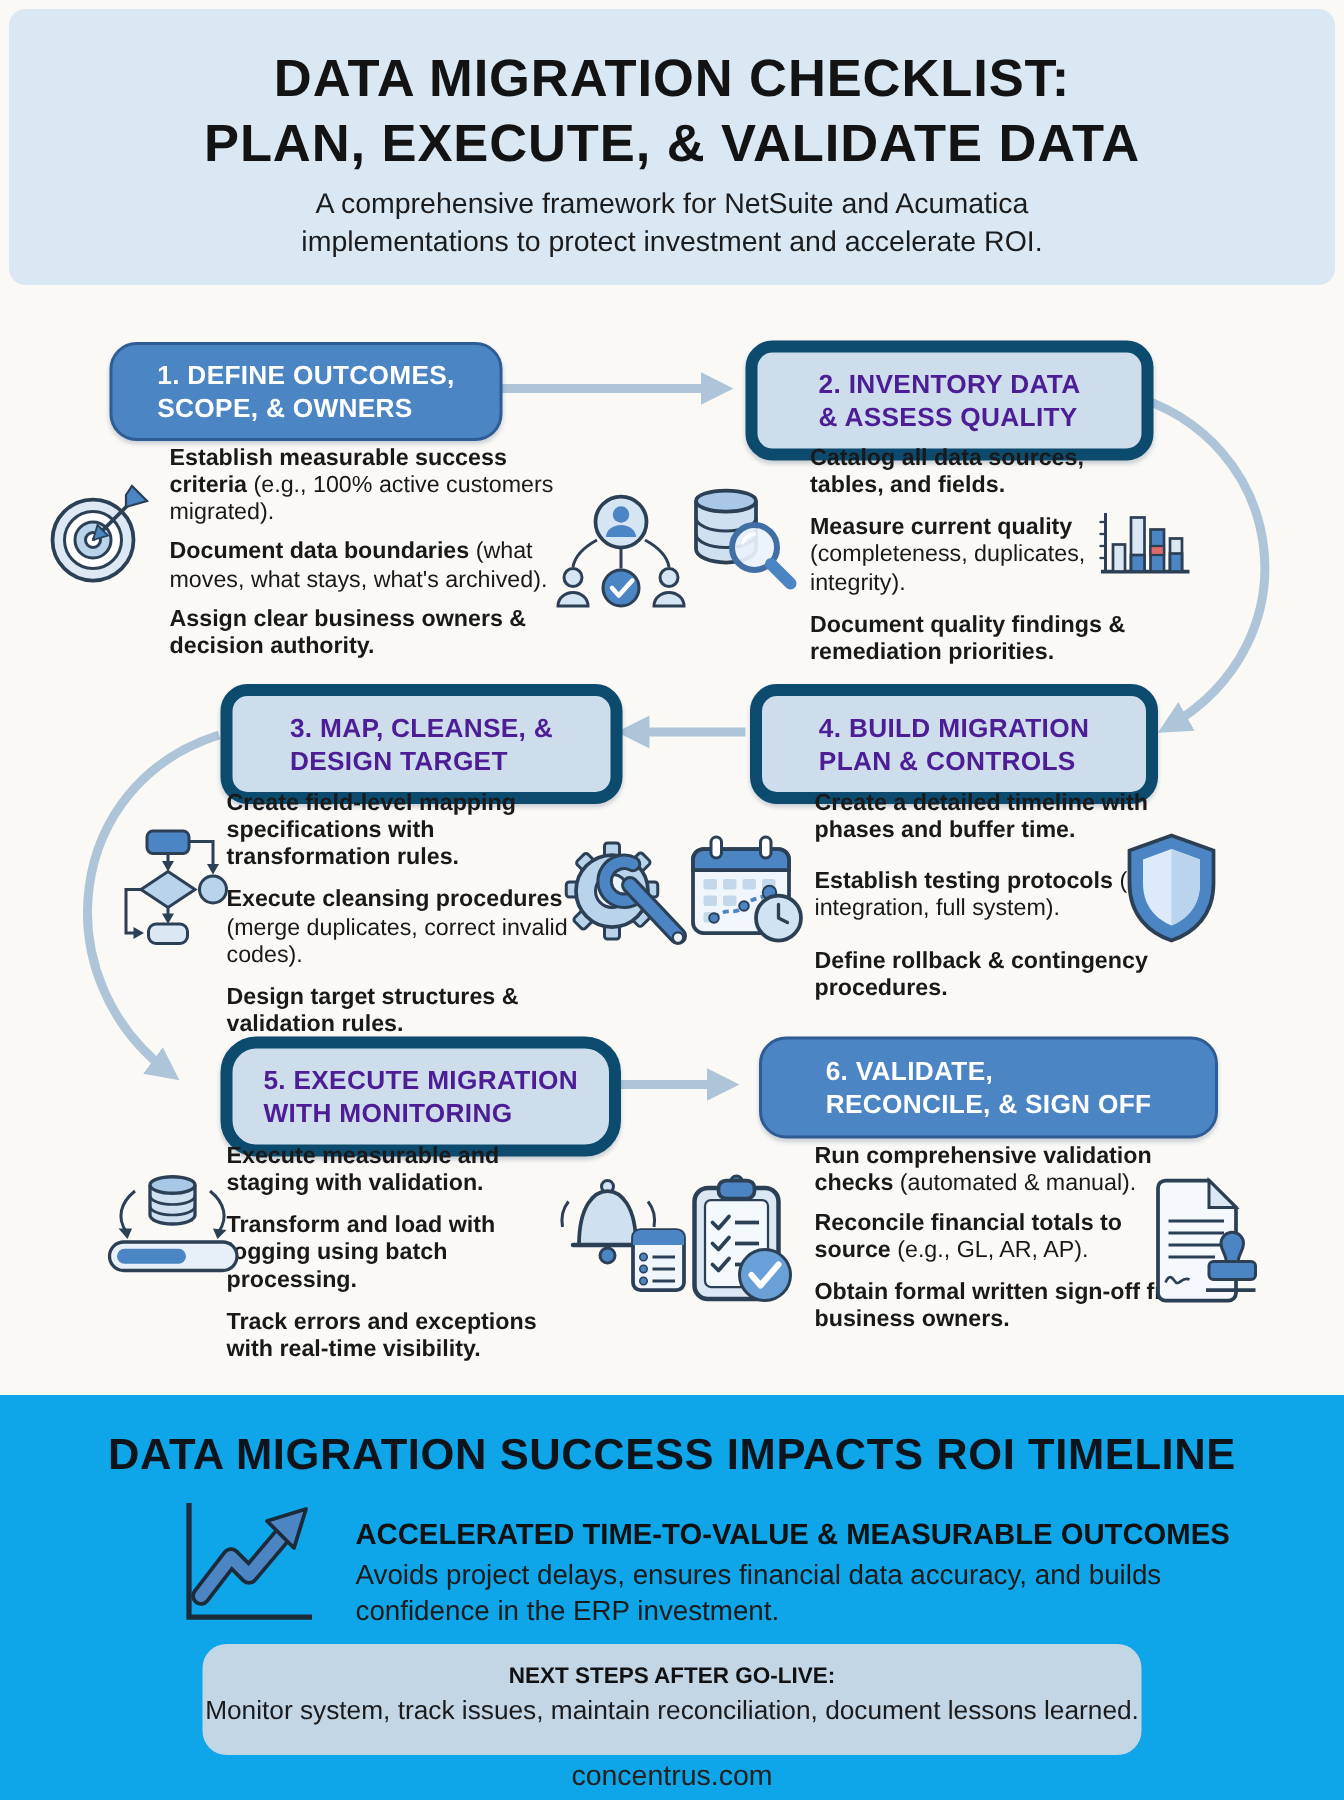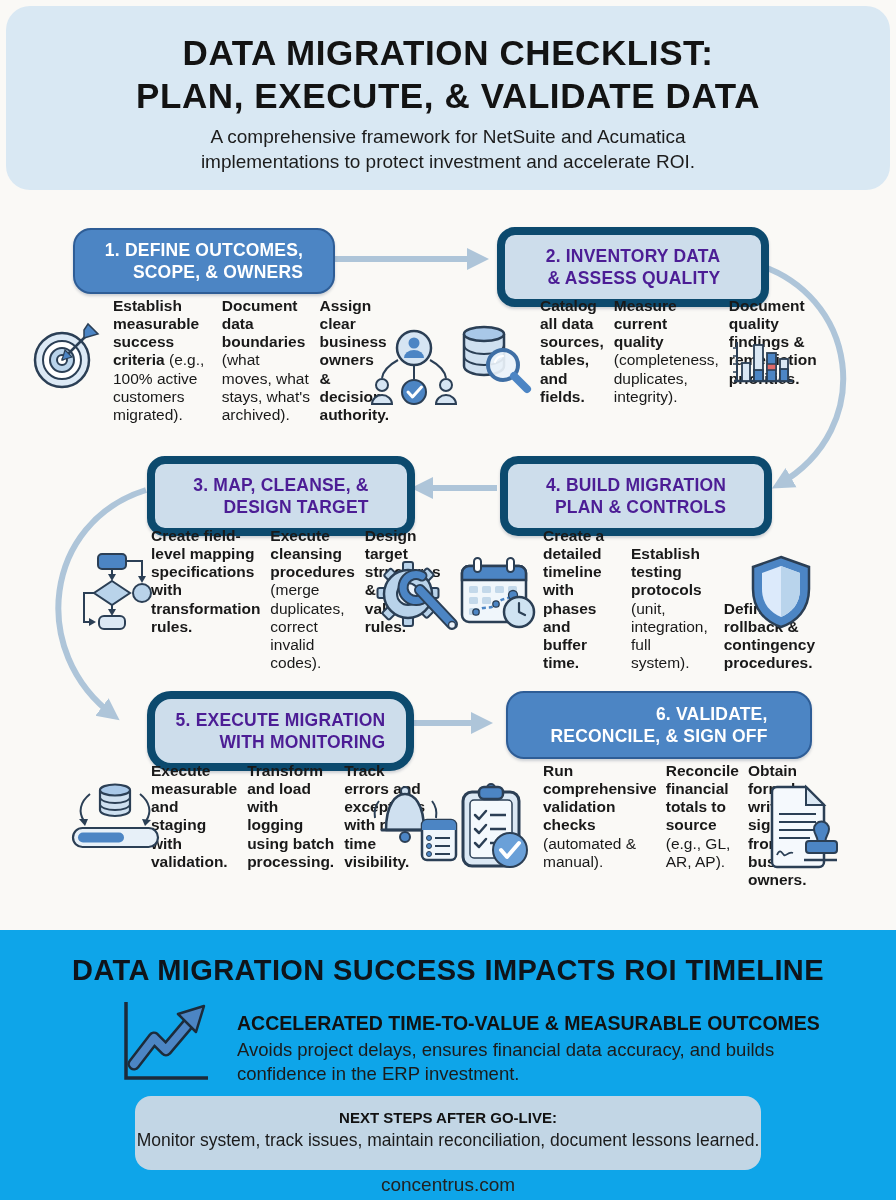--- a/index.html
+++ b/index.html
@@ -5,48 +5,48 @@
   html,body{margin:0;padding:0;background:#e9e9e6;}
   #canvas{
     position:relative;width:896px;height:1200px;margin:0 auto;
     background:#faf9f6;overflow:hidden;
     font-family:"Liberation Sans","DejaVu Sans",sans-serif;
     color:#1a1a1a;
   }
   
   .header-card{
     position:absolute;left:6px;top:6px;width:884px;height:184px;
-    background:#d9e8f3;border-radius:24px;
+    background:#d9e8f3;border-radius:11px;
   }
   .main-title{
     position:absolute;left:0;right:0;top:26px;text-align:center;
     font-size:35px;font-weight:bold;line-height:1.22;letter-spacing:.6px;
     color:#131313;white-space:pre-line;
   }
   .main-subtitle{
     position:absolute;left:0;right:0;top:118px;text-align:center;
     font-size:19px;line-height:1.32;color:#1c1c1c;white-space:pre-line;
   }
   
   .step-box{
     position:absolute;display:flex;align-items:center;justify-content:center;
-    text-align:right;border-radius:18px;font-weight:bold;font-size:17.5px;
+    text-align:left;border-radius:18px;font-weight:bold;font-size:17.5px;
     line-height:1.28;letter-spacing:.2px;white-space:pre-line;
     box-shadow:0 2px 3px rgba(40,60,90,.22);
   }
   .step-box.primary{background:#4c85c4;border:2px solid #2e5d96;color:#ffffff;}
   .step-box.light{background:#cdddeb;border:8px solid #0c4a6e;color:#4c1d95;}
   #box1{left:73px;top:228px;width:258px;height:62px;}
   #box2{left:497px;top:227px;width:256px;height:64px;}
   #box3{left:147px;top:456px;width:252px;height:64px;}
   #box4{left:500px;top:456px;width:256px;height:64px;}
   #box5{left:147px;top:691px;width:251px;height:64px;border-radius:24px;}
   #box6{left:506px;top:691px;width:302px;height:64px;}
   
-  .bullets{position:absolute;display:flex;flex-direction:row;gap:9px;
+  .bullets{position:absolute;display:flex;flex-direction:column;gap:9px;
     font-size:15.5px;line-height:1.17;color:#191919;}
   .bullets .b{font-weight:bold;}
   #t1{left:113px;top:297px;width:276px;gap:8px;}
   #t2{left:540px;top:297px;width:230px;gap:10px;}
   #t3{left:151px;top:527px;width:250px;gap:10px;}
   #t4{left:543px;top:527px;width:272px;gap:16px;align-items:flex-end;}
   #t5{left:151px;top:762px;width:220px;gap:10px;}
   #t6{left:543px;top:762px;width:258px;justify-content:space-between;}
   
   .flow-arrows{position:absolute;left:0;top:0;pointer-events:none;}

